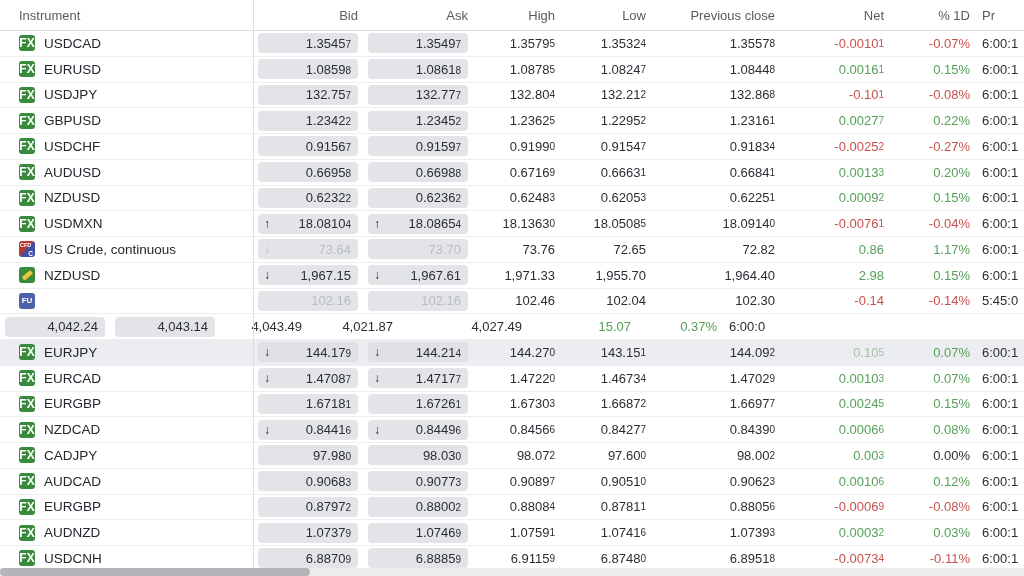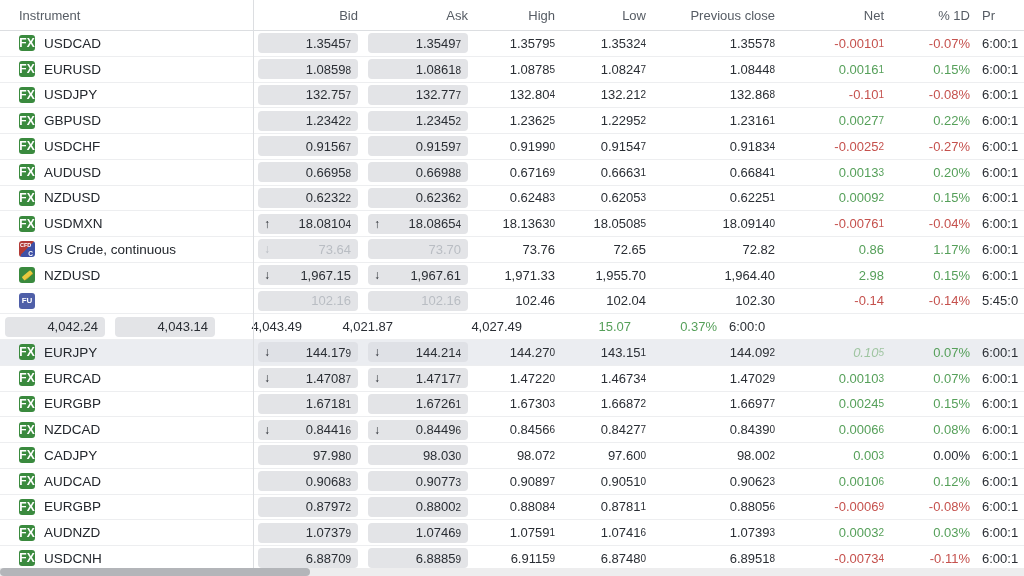--- a/index.html
+++ b/index.html
@@ -71,21 +71,21 @@
   .pill .val { font-size: 13px; color: #2a2e34; white-space: nowrap; text-align: center; }
   .pill .arr { position: absolute; left: 6px; font-size: 12px; color: #23272d; line-height: 1; }
   .pill .arr:empty { display: none; }
   .muted .val, .muted .arr { color: #b9bdc3; }
 
   .sub { font-size: 10px; }
 
   .pos  { color: var(--positive) !important; }
   .neg  { color: var(--negative) !important; }
   .neu  { color: #2a2e34 !important; }
-  .posl { color: var(--positive-light) !important; font-style: italic; }
+  .posl { color: var(--positive-light) !important; }
 
   
   .vdiv { position: absolute; left: 253px; top: 0; bottom: 8px; width: 1px; background: #dcdee1; z-index: 5; }
 
   
   .hscroll-track { position: absolute; left: 0; right: 0; bottom: 0; height: 8px; background: #ededee; z-index: 6; }
   .hscroll-thumb { position: absolute; left: 0; top: 0; height: 8px; width: 310px; background: #b3b5b9; border-radius: 4px; cursor: grab; }
 </style>
 </head>
 <body>

